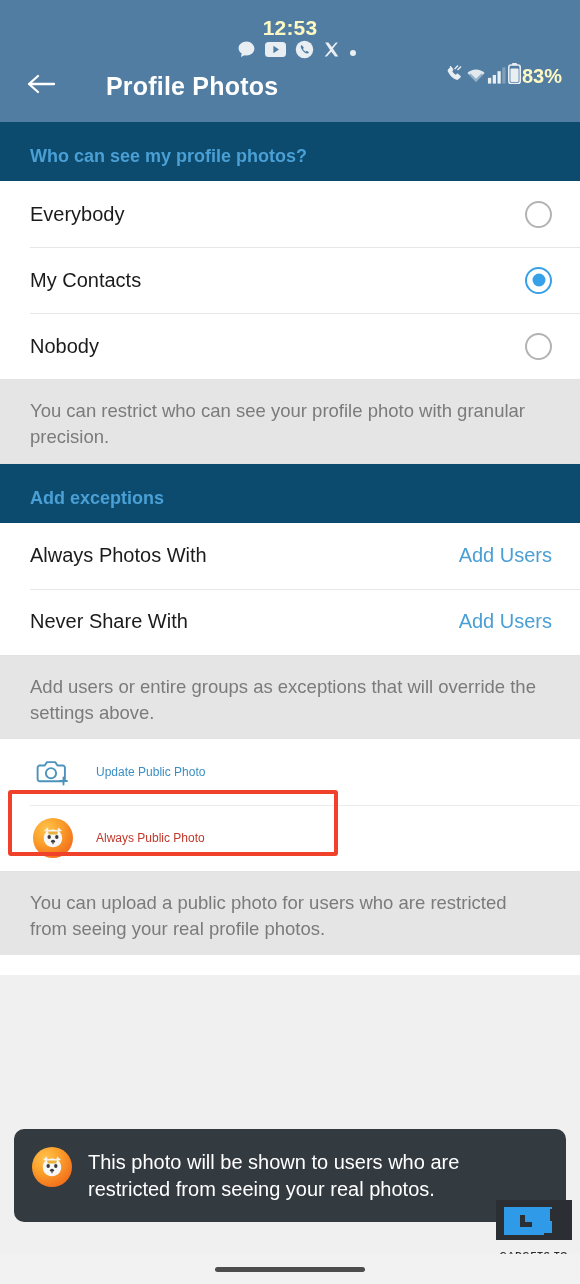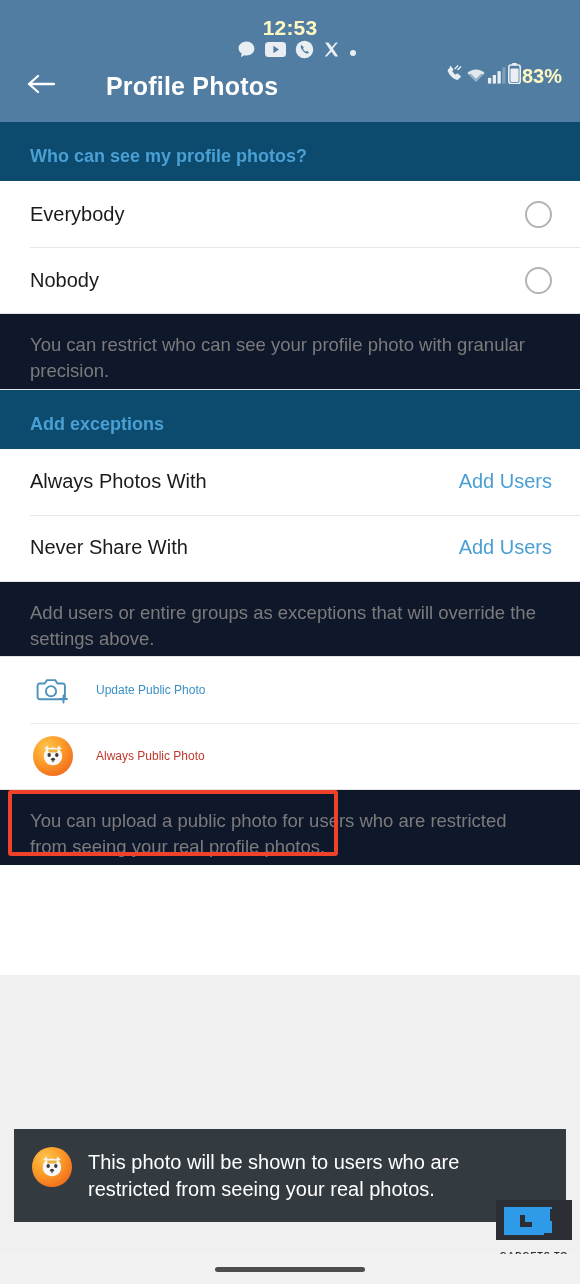--- a/index.html
+++ b/index.html
@@ -51,22 +51,22 @@
   
   .radio{ width:27px; height:27px; border-radius:50%; border:2px solid #b3b3b3; background:#fff; flex:0 0 auto; }
   .radio.checked{ border:2.5px solid #36a0e8; position:relative; }
   .radio.checked::after{
     content:""; position:absolute; left:50%; top:50%; transform:translate(-50%,-50%);
     width:13px; height:13px; border-radius:50%; background:#36a0e8;
   }
 
   
   .note{
-    background:#0f172a; color:#7b7b7b; font-size:18.5px; line-height:1.42;
-    padding:18px 40px 4px 30px;
+    background:#e5e5e5; color:#7b7b7b; font-size:18.5px; line-height:1.42;
+    padding:18px 40px 12px 30px;
   }
   .divider-line{ height:1px; background:#e2e2e2; }
 
   
   .photo-row{
     display:flex; align-items:center; height:66px; padding-left:30px;
     background:#fff; position:relative; cursor:pointer;
   }
   .photo-row + .photo-row::before{
     content:""; position:absolute; left:30px; right:0; top:0; height:1px; background:#ececec;
@@ -86,21 +86,21 @@
   .avatar svg{ display:block; }
 
   
   .annot{
     position:absolute; border:4px solid #f0422a; border-radius:3px; pointer-events:none;
   }
 
   
   .toast{
     position:absolute; left:14px; right:14px; bottom:62px;
-    background:#333a40; border-radius:0;
+    background:#333a40; border-radius:10px;
     display:flex; align-items:flex-start; gap:16px;
     padding:18px 20px 20px 18px;
   }
   .toast-text{ color:#ffffff; font-size:20px; line-height:1.32; padding-top:2px; }
 
   
   .watermark{ position:absolute; right:6px; bottom:14px; width:80px; }
   .wm-caption{
     color:#2e2e2e; font-size:9px; font-weight:700; letter-spacing:.9px;
     text-align:center; margin-top:1px; font-family:"Liberation Sans", sans-serif;
@@ -197,20 +197,24 @@
   </div>
 
   <div class="section">
     <div class="section-header">Who can see my profile photos?</div>
 
     <div class="row">
       <span class="row-label">Everybody</span>
       <span class="radio"></span>
     </div>
 
+    <div class="row">
+      <span class="row-label">My Contacts</span>
+      <span class="radio checked"></span>
+    </div>
 
     <div class="row">
       <span class="row-label">Nobody</span>
       <span class="radio"></span>
     </div>
   </div>
 
   <div class="divider-line"></div>
   <div class="note">You can restrict who can see your profile photo with granular precision.</div>
   <div class="divider-line"></div>

